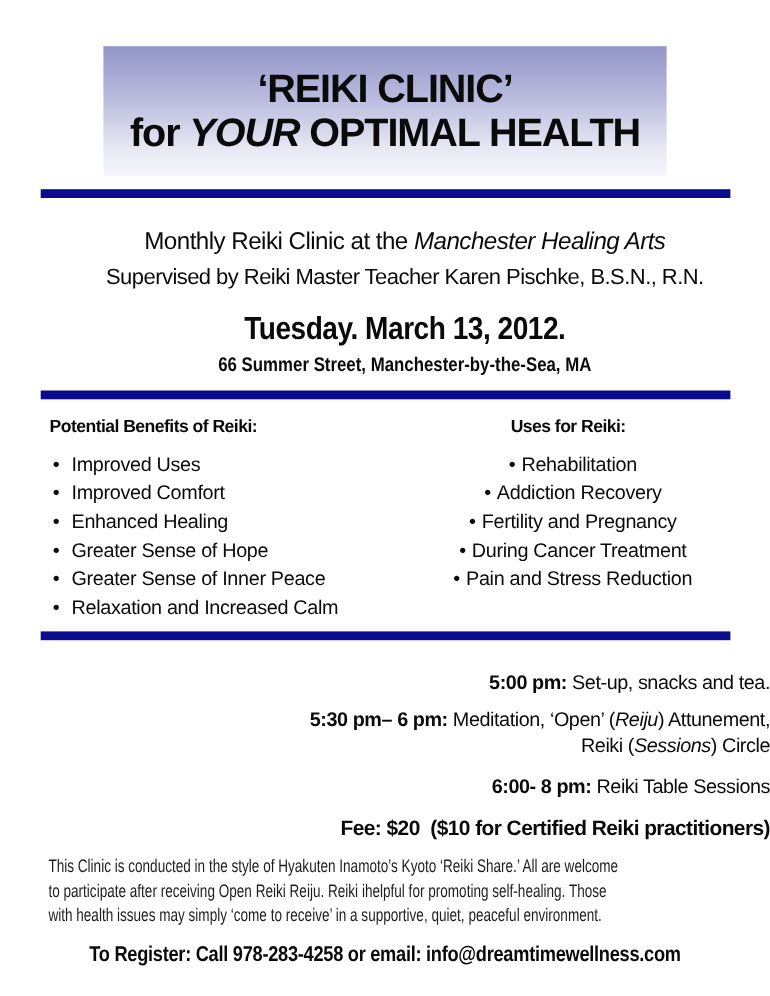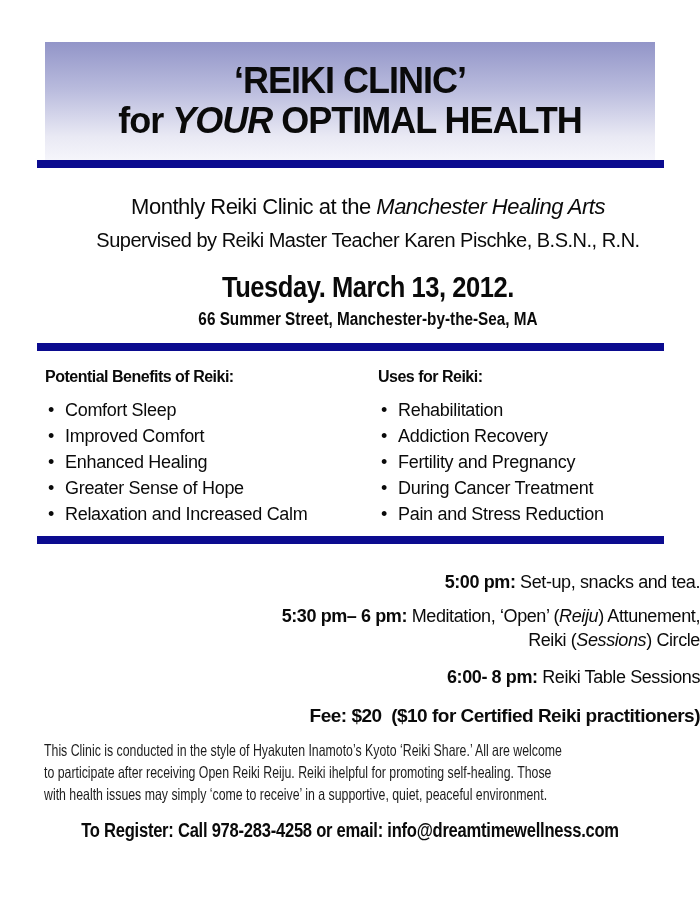--- a/index.html
+++ b/index.html
@@ -8,22 +8,22 @@
     width: 700px; height: 905px;
     font-family: "Liberation Sans", sans-serif;
     color: #0a0a0a;
     overflow: hidden;
     position: relative;
   }
   .flyer { width: 700px; height: 905px; }
 
   
   .header-box {
-    margin: 42px auto 0;
-    width: 610px; height: 118px;
+    margin: 42px auto 12px;
+    width: 512px; height: 118px;
     background: linear-gradient(180deg, var(--grad-top) 0%, #b9bbdd 40%, #e9e9f4 80%, var(--grad-bottom) 100%);
     display: flex; flex-direction: column; justify-content: center; align-items: center;
     text-align: center;
   }
   .title-line { font-size: 36px; font-weight: 700; letter-spacing: -1px; line-height: 1.12; white-space: nowrap; }
   .it { font-style: italic; }
 
   .navy-bar { width: 627px; height: 8px; margin: 0 auto; background: var(--navy); }
   .bar-header { margin-top: 0; }
   .bar-top { margin-top: 13px; }
@@ -38,21 +38,21 @@
     line-height: 34px; white-space: nowrap; transform: scaleX(0.88);
   }
   .address-line {
     margin-top: 4px; font-size: 18px; font-weight: 700; line-height: 22px;
     white-space: nowrap; transform: scaleX(0.85);
   }
 
   
   .cols { display: flex; margin: 14px 45px 0; }
   .col-left { width: 333px; }
-  .col-right { flex: 1; }
+  .col-right { flex: 1; text-align: center; }
   .col-heading { font-size: 16px; font-weight: 700; letter-spacing: -0.5px; line-height: 24px; margin-bottom: 8px; white-space: nowrap; }
   .bullet-item { font-size: 18px; letter-spacing: -0.3px; line-height: 26px; white-space: nowrap; }
   .bullet { display: inline-block; width: 20px; padding-left: 3px; }
 
   
   .schedule { text-align: right; }
   .sline { font-size: 18px; letter-spacing: -0.4px; line-height: 24px; white-space: nowrap; }
   .s1 { margin-top: 26px; }
   .s2 { margin-top: 10px; padding-left: 19px; }
   .s3 { margin-top: 13px; }
@@ -93,24 +93,25 @@
     <div class="date-line">Tuesday. March 13, 2012.</div>
     <div class="address-line">66 Summer Street, Manchester-by-the-Sea, MA</div>
   </div>
 
   <div class="navy-bar bar-top"></div>
 
   <div class="cols">
     <div class="col-left">
       <div class="col-heading">Potential Benefits of Reiki:</div>
       <div class="bullet-list">
-          <div class="bullet-item"><span class="bullet">•</span><span>Comfort Sleep</span></div>
+          <div class="bullet-item"><span class="bullet">•</span><span>Improved Uses</span></div>
           <div class="bullet-item"><span class="bullet">•</span><span>Improved Comfort</span></div>
           <div class="bullet-item"><span class="bullet">•</span><span>Enhanced Healing</span></div>
           <div class="bullet-item"><span class="bullet">•</span><span>Greater Sense of Hope</span></div>
+          <div class="bullet-item"><span class="bullet">•</span><span>Greater Sense of Inner Peace</span></div>
           <div class="bullet-item"><span class="bullet">•</span><span>Relaxation and Increased Calm</span></div>
         </div>
     </div>
     <div class="col-right">
       <div class="col-heading">Uses for Reiki:</div>
       <div class="bullet-list">
           <div class="bullet-item"><span class="bullet">•</span><span>Rehabilitation</span></div>
           <div class="bullet-item"><span class="bullet">•</span><span>Addiction Recovery</span></div>
           <div class="bullet-item"><span class="bullet">•</span><span>Fertility and Pregnancy</span></div>
           <div class="bullet-item"><span class="bullet">•</span><span>During Cancer Treatment</span></div>

